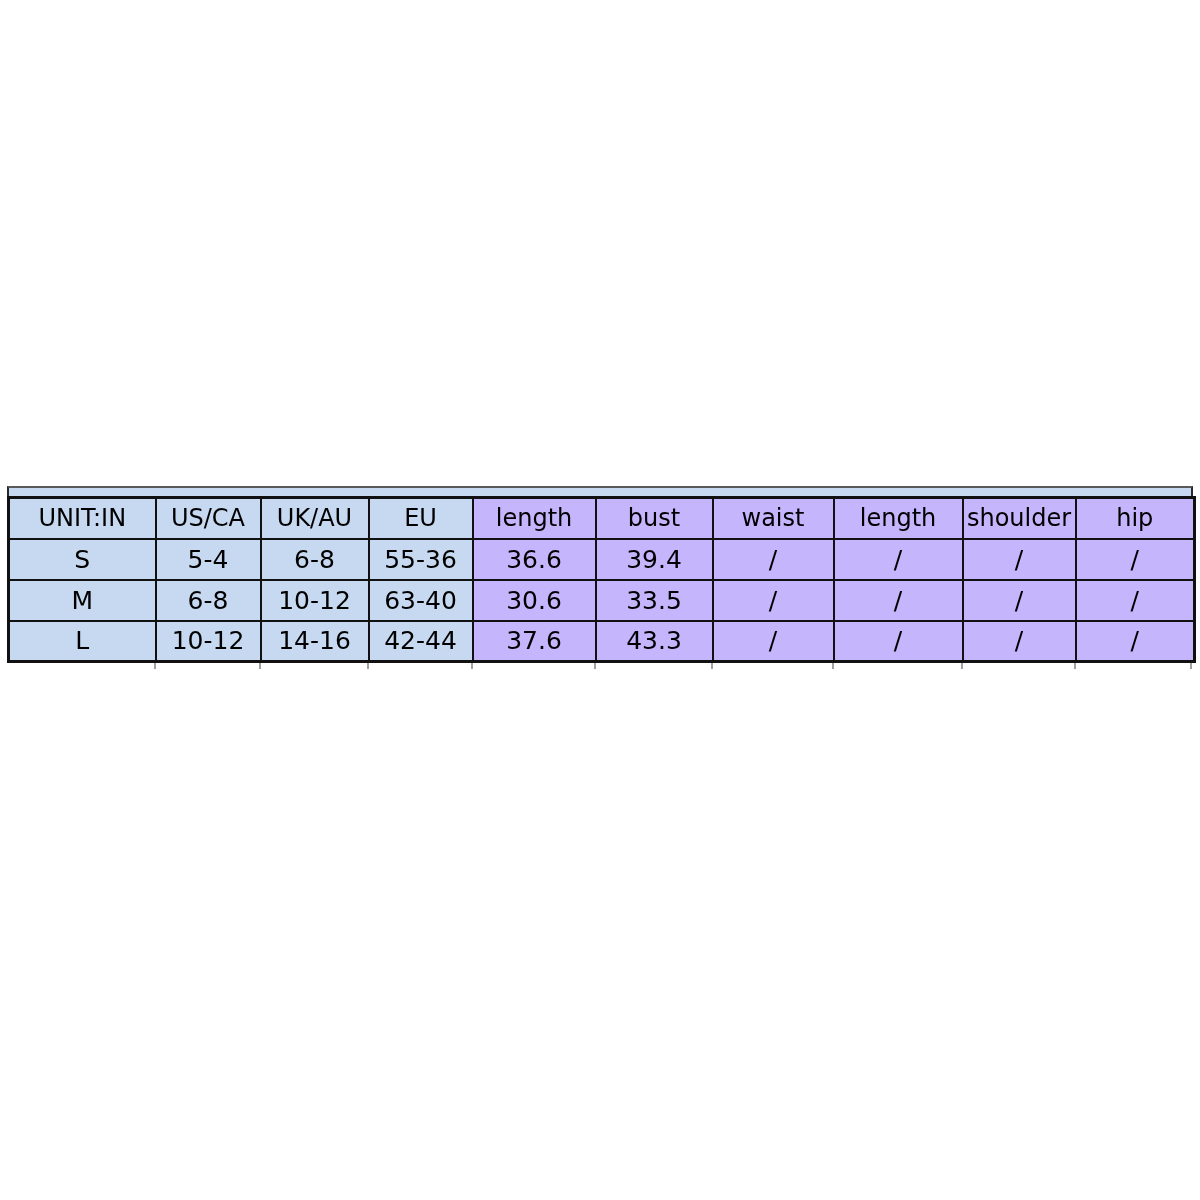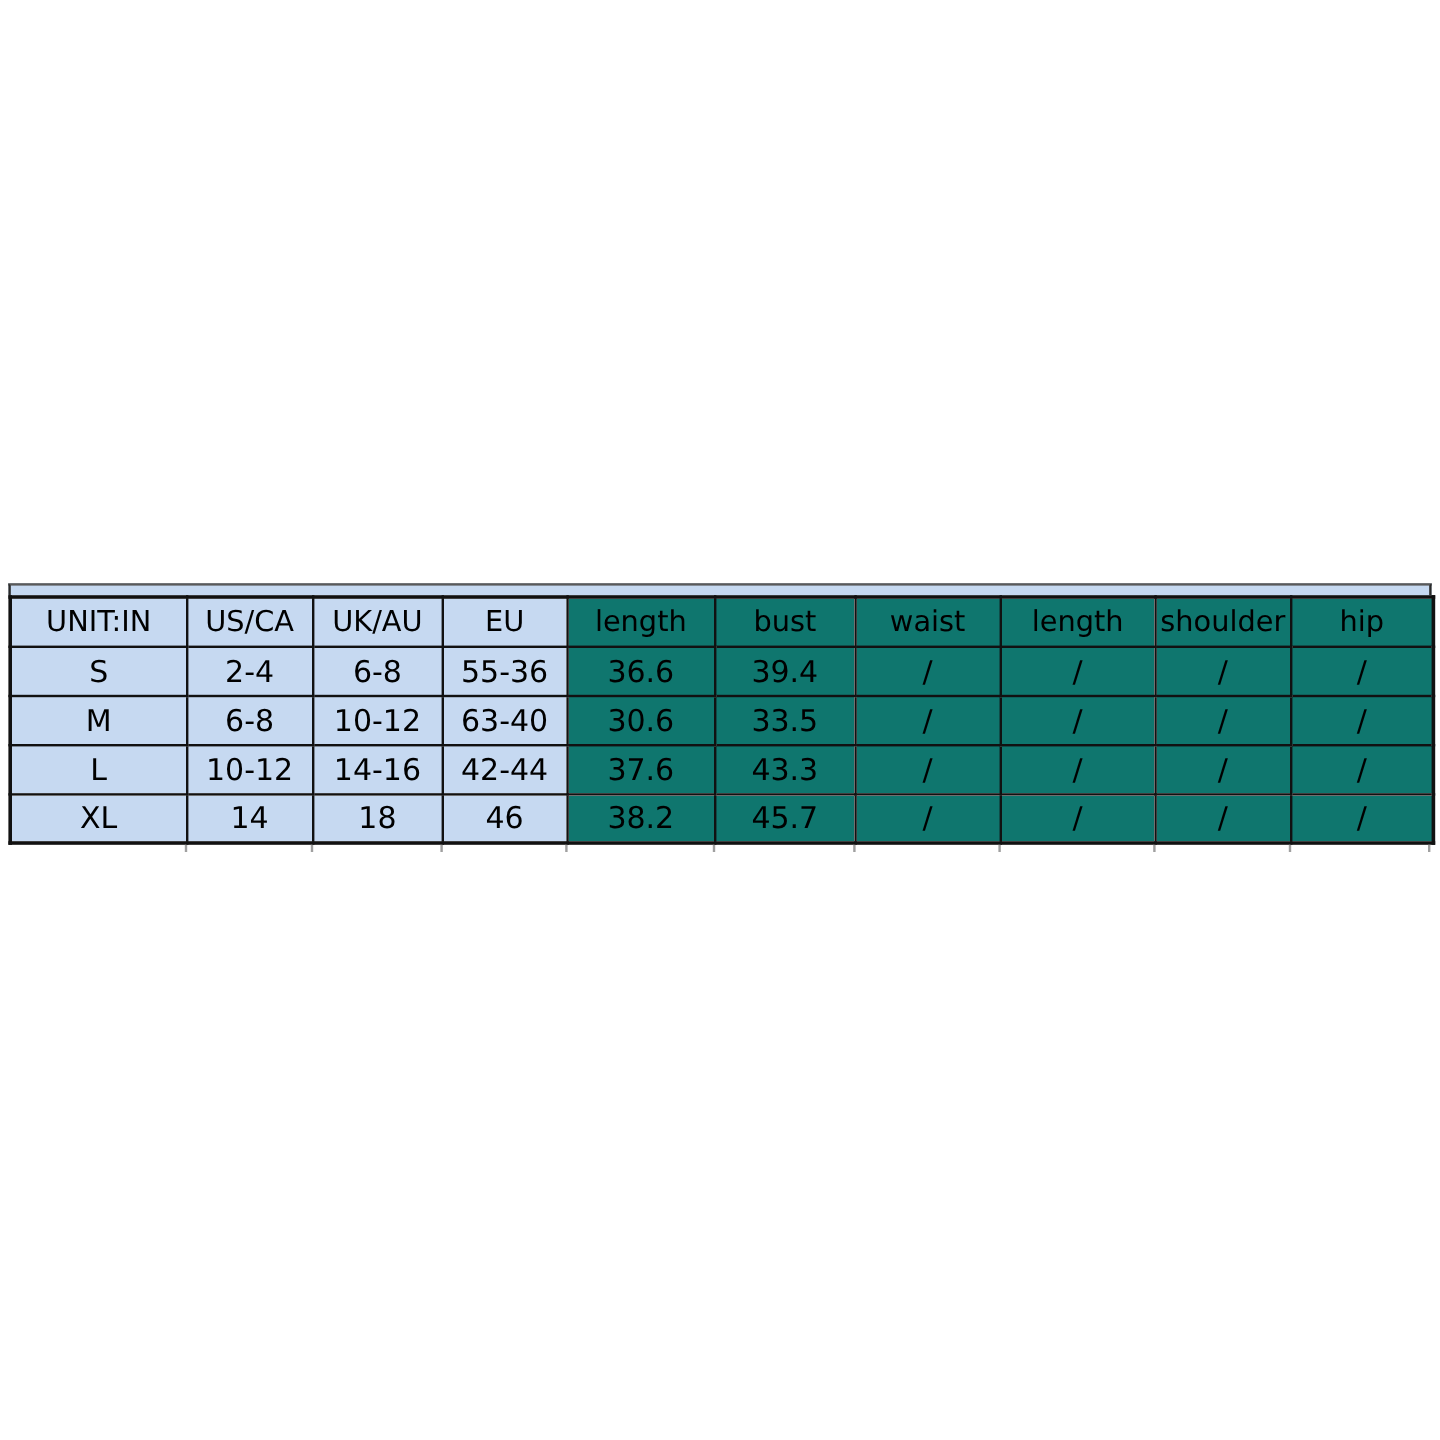--- a/index.html
+++ b/index.html
@@ -45,21 +45,21 @@
     text-align: center;
     vertical-align: middle;
     font-size: 25px;
     font-weight: normal;
     color: #000000;
     white-space: nowrap;
     overflow: hidden;
   }
   table.chart th { font-size: 24px; }
   .hl { background: #c6d9f1; }
-  .plain { background: #0f766e; }
+  .plain { background: #c4b5fd; }
   .stub-row {
     position: relative;
     height: 8px;
   }
   .stub {
     position: absolute;
     top: 0;
     width: 2px;
     height: 6px;
     background: #a0a0a0;
@@ -96,21 +96,21 @@
           <th class="plain">bust</th>
           <th class="plain">waist</th>
           <th class="plain">length</th>
           <th class="plain">shoulder</th>
           <th class="plain">hip</th>
         </tr>
       </thead>
       <tbody>
         <tr>
           <td class="hl">S</td>
-          <td class="hl">2-4</td>
+          <td class="hl">5-4</td>
           <td class="hl">6-8</td>
           <td class="hl">55-36</td>
           <td class="plain">36.6</td>
           <td class="plain">39.4</td>
           <td class="plain">/</td>
           <td class="plain">/</td>
           <td class="plain">/</td>
           <td class="plain">/</td>
         </tr>
         <tr>
@@ -130,32 +130,20 @@
           <td class="hl">10-12</td>
           <td class="hl">14-16</td>
           <td class="hl">42-44</td>
           <td class="plain">37.6</td>
           <td class="plain">43.3</td>
           <td class="plain">/</td>
           <td class="plain">/</td>
           <td class="plain">/</td>
           <td class="plain">/</td>
         </tr>
-        <tr>
-          <td class="hl">XL</td>
-          <td class="hl">14</td>
-          <td class="hl">18</td>
-          <td class="hl">46</td>
-          <td class="plain">38.2</td>
-          <td class="plain">45.7</td>
-          <td class="plain">/</td>
-          <td class="plain">/</td>
-          <td class="plain">/</td>
-          <td class="plain">/</td>
-        </tr>
       </tbody>
     </table>
 
     <div class="stub-row">
       <div class="stub" style="left:147px"></div>
       <div class="stub" style="left:252px"></div>
       <div class="stub" style="left:360px"></div>
       <div class="stub" style="left:464px"></div>
       <div class="stub" style="left:587px"></div>
       <div class="stub" style="left:704px"></div>

